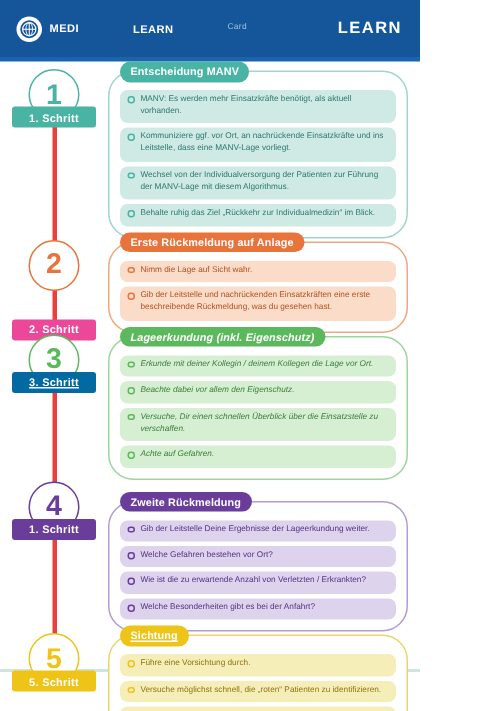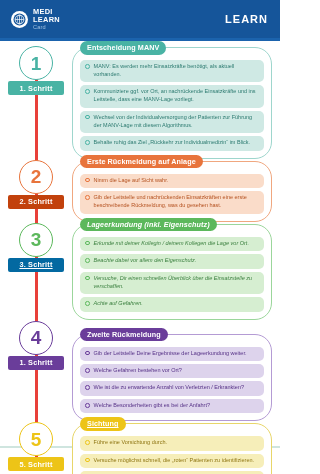--- a/index.html
+++ b/index.html
@@ -22,21 +22,21 @@
     padding: 0 12px 0 11px;
   }
   .brand { display: flex; align-items: center; gap: 5px; }
   .brand-mark {
     width: 17px; height: 17px; border-radius: 50%;
     background: #ffffff;
     display: flex; align-items: center; justify-content: center;
     flex: 0 0 auto;
   }
   .brand-mark svg { display: block; }
-  .brand-words { display: flex; flex-direction: column; line-height: 1; }
+  .brand-words { display: flex; flex-direction: row; line-height: 1; gap: 36px; }
   .brand-words .w1, .brand-words .w2 {
     color: #ffffff; font-weight: bold; font-size: 7.4px;
     letter-spacing: 0.3px;
   }
   .brand-words .w2 { margin-top: 1px; }
   .brand-words .w3 {
     color: #9fc0e0; font-size: 5.6px; margin-top: 1px; letter-spacing: .2px;
   }
   .header-title {
     color: #ffffff; font-weight: bold; font-size: 11px; letter-spacing: 1px;
@@ -68,21 +68,21 @@
     width: 34px; height: 34px;
     border-radius: 50%;
     background: #ffffff;
     border: 1.6px solid #888;
     display: flex; align-items: center; justify-content: center;
     font-size: 19px; font-weight: bold;
     line-height: 1;
   }
   .step-badge {
     position: absolute;
-    left: 8px; top: 36px;
+    left: 8px; top: 26px;
     width: 56px; height: 14px;
     border-radius: 2px;
     color: #ffffff;
     font-size: 7.3px; font-weight: bold;
     display: flex; align-items: center; justify-content: center;
     letter-spacing: .2px;
   }
 
   .step-body { flex: 1 1 auto; padding-right: 8px; padding-top: 2px; }
 
@@ -181,21 +181,21 @@
                 <span class="bullet-box" style="border-color: rgb(73, 179, 164);"></span>
                 <span class="bullet-text">Behalte ruhig das Ziel „Rückkehr zur Individualmedizin“ im Blick.</span>
               </div>
             </div>
           </div>
         </div>
       </div>
       <div class="step">
         <div class="step-marker">
           <div class="step-circle" style="border-color: rgb(232, 116, 60); color: rgb(232, 116, 60);">2</div>
-          <div class="step-badge" style="background: #c2410c;">2. Schritt</div>
+          <div class="step-badge" style="background: #ec4899; margin-top: 28px;">2. Schritt</div>
         </div>
         <div class="step-body">
           <div class="card" style="border-color: rgb(240, 167, 127);">
             <div class="card-title" style="background: rgb(232, 116, 60);">Erste Rückmeldung auf Anlage</div>
             <div class="bullets">
               <div class="bullet" style="background: rgb(250, 220, 201); color: rgb(180, 81, 31);">
                 <span class="bullet-box" style="border-color: rgb(232, 116, 60);"></span>
                 <span class="bullet-text">Nimm die Lage auf Sicht wahr.</span>
               </div>
               <div class="bullet" style="background: rgb(250, 220, 201); color: rgb(180, 81, 31);">

